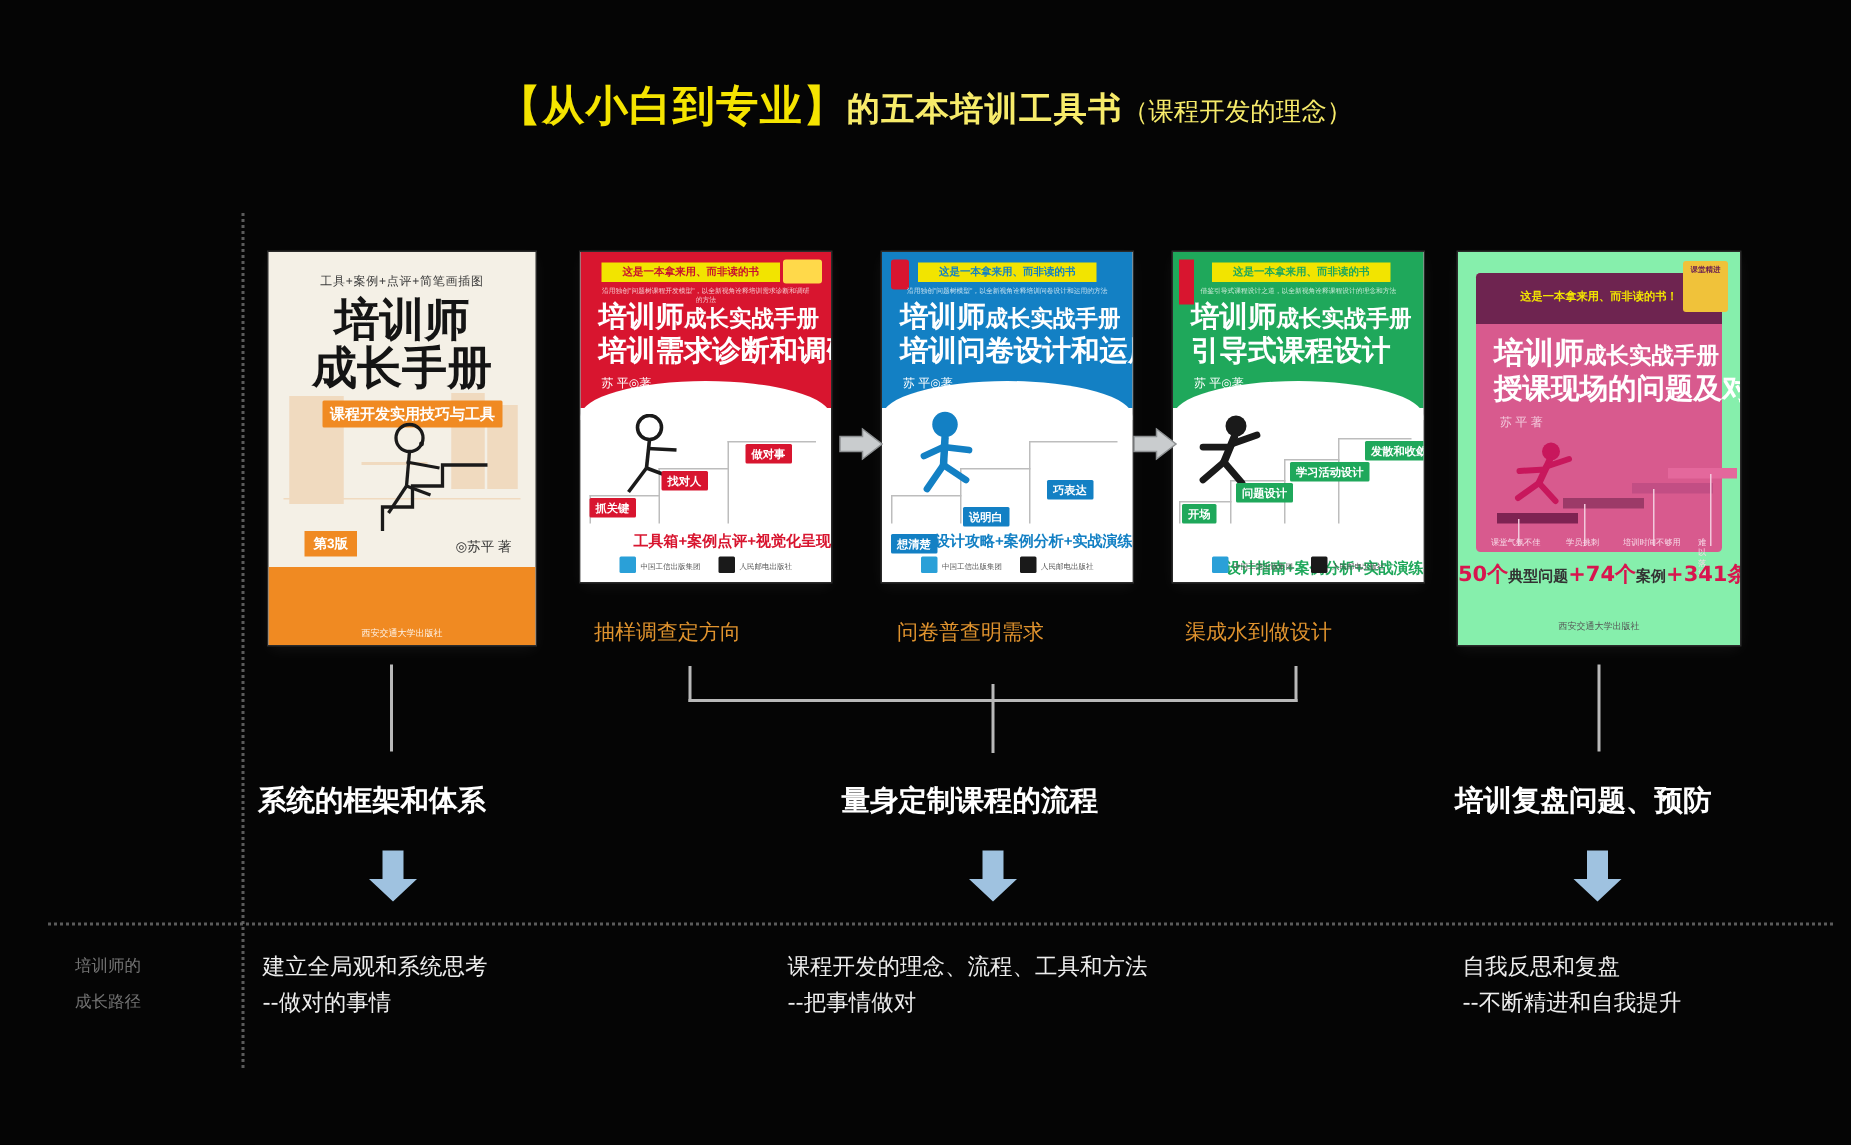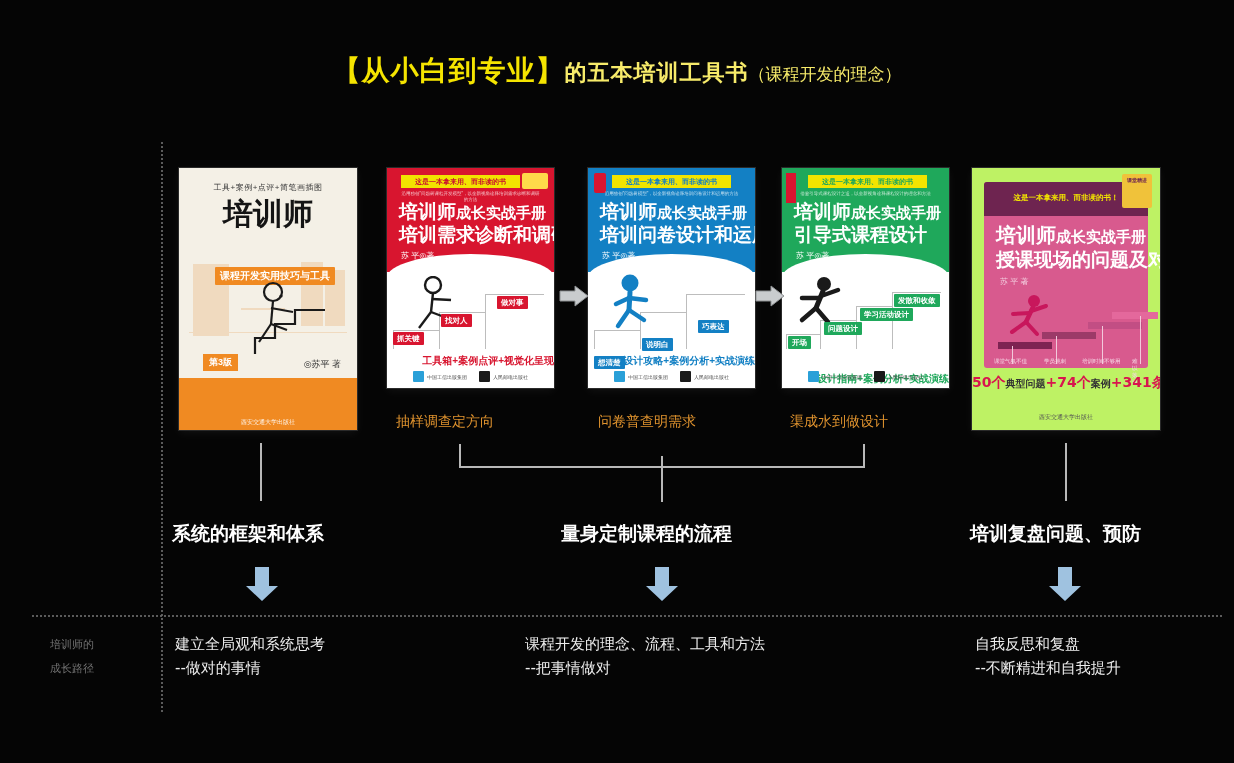--- a/index.html
+++ b/index.html
@@ -112,21 +112,21 @@
   #book3 .bk-ribbon{background:#F2E400;color:#1380C4;}
   #book3 .bk-badge{left:6px;right:auto;width:12px;height:20px;background:#D8152F;}
   #book4{left:782px;}
   #book4 .bk-top{background:#1FA85B;}
   #book4 .bk-lab{background:#1FA85B;}
   #book4 .bk-bottom{color:#1FA85B;margin-top:18px;}
   #book4 .bk-ribbon{background:#F2E400;color:#1FA85B;}
   #book4 .bk-badge{left:4px;right:auto;width:10px;height:30px;background:#D8152F;border-radius:0;}
 
   
-  #book5{left:972px;width:188px;height:262px;background:#bef264;}
+  #book5{left:972px;width:188px;height:262px;background:#86efac;}
   .b5-panel{position:absolute;left:12px;right:12px;top:14px;bottom:62px;
             background:#D85A8E;border-radius:3px;}
   .b5-dark{position:absolute;left:0;right:0;top:0;height:34px;
            background:#6E2450;border-radius:3px 3px 0 0;}
   .b5-ribbon{position:absolute;left:14px;right:14px;top:9px;height:13px;
              color:#F2E400;font-size:7.5px;font-weight:bold;text-align:center;line-height:13px;}
   .b5-badge{position:absolute;right:8px;top:6px;width:30px;height:34px;
             background:#F0C23A;border-radius:2px;z-index:3;}
   .b5-badge span{display:block;text-align:center;font-size:5px;color:#6E2450;
                  line-height:7px;padding-top:3px;font-weight:bold;}
@@ -216,20 +216,21 @@
         <div style="left:10px;top:32px;width:22px;height:2px;"></div>
         <div style="left:10px;top:42px;width:22px;height:2px;"></div>
         <div style="left:112px;top:2px;width:20px;height:62px;border:1px solid #E8A25E;"></div>
         <div style="left:136px;top:10px;width:18px;height:54px;border:1px solid #E8A25E;"></div>
         <div style="left:52px;top:48px;width:44px;height:2px;"></div>
         <div style="left:0px;top:72px;width:158px;height:1px;"></div>
       </div>
       <div class="b1-tag">工具+案例+点评+简笔画插图</div>
       <div class="b1-title">
         <div>培训师</div>
+        <div>成长手册</div>
       </div>
       <div class="b1-sub">课程开发实用技巧与工具</div>
       <svg class="b1-fig" width="92" height="78" viewBox="0 0 92 78">
         <path d="M4 74 L4 58 L24 58 L24 44 L44 44 L44 30 L74 30" fill="none" stroke="#1a1a1a" stroke-width="2.2"></path>
         <circle cx="22" cy="12" r="9" fill="none" stroke="#1a1a1a" stroke-width="2.2"></circle>
         <circle cx="30" cy="16" r="1.6" fill="#1a1a1a"></circle>
         <path d="M22 21 L20 44" stroke="#1a1a1a" stroke-width="2.2" fill="none"></path>
         <path d="M20 28 L42 32" stroke="#1a1a1a" stroke-width="2.2" fill="none"></path>
         <path d="M20 44 L8 62" stroke="#1a1a1a" stroke-width="2.2" fill="none"></path>
         <path d="M20 44 L36 50" stroke="#1a1a1a" stroke-width="2.2" fill="none"></path>
@@ -338,21 +339,21 @@
           <circle cx="30" cy="8" r="7" fill="#1a1a1a"></circle>
           <path d="M29 15 L22 32" stroke="#1a1a1a" stroke-width="5" stroke-linecap="round"></path>
           <path d="M27 20 L44 14" stroke="#1a1a1a" stroke-width="4.5" stroke-linecap="round"></path>
           <path d="M26 22 L8 22" stroke="#1a1a1a" stroke-width="4.5" stroke-linecap="round"></path>
           <path d="M22 32 L34 46" stroke="#1a1a1a" stroke-width="4.5" stroke-linecap="round"></path>
           <path d="M22 32 L8 44" stroke="#1a1a1a" stroke-width="4.5" stroke-linecap="round"></path>
         </svg>
         <div class="bk-lab" style="left:6px;top:64px;">开场</div>
         <div class="bk-lab" style="left:42px;top:50px;">问题设计</div>
         <div class="bk-lab" style="left:78px;top:36px;">学习活动设计</div>
-        <div class="bk-lab" style="left:112px;top:22px;">发散和收敛</div>
+        <div class="bk-lab" style="left:128px;top:22px;">发散和收敛</div>
       </div>
       <div class="bk-bottom">设计指南+案例分析+实战演练</div>
       <div class="bk-pubs">
         <div class="pub-mark" style="left:26px;top:1px;background:#2aa0d8;"></div>
         <div class="bk-pub" style="left:40px;top:4px;">中国工信出版集团</div>
         <div class="pub-mark" style="left:92px;top:1px;background:#1a1a1a;"></div>
         <div class="bk-pub" style="left:106px;top:4px;">人民邮电出版社</div>
       </div>
     </div>
   </div>

